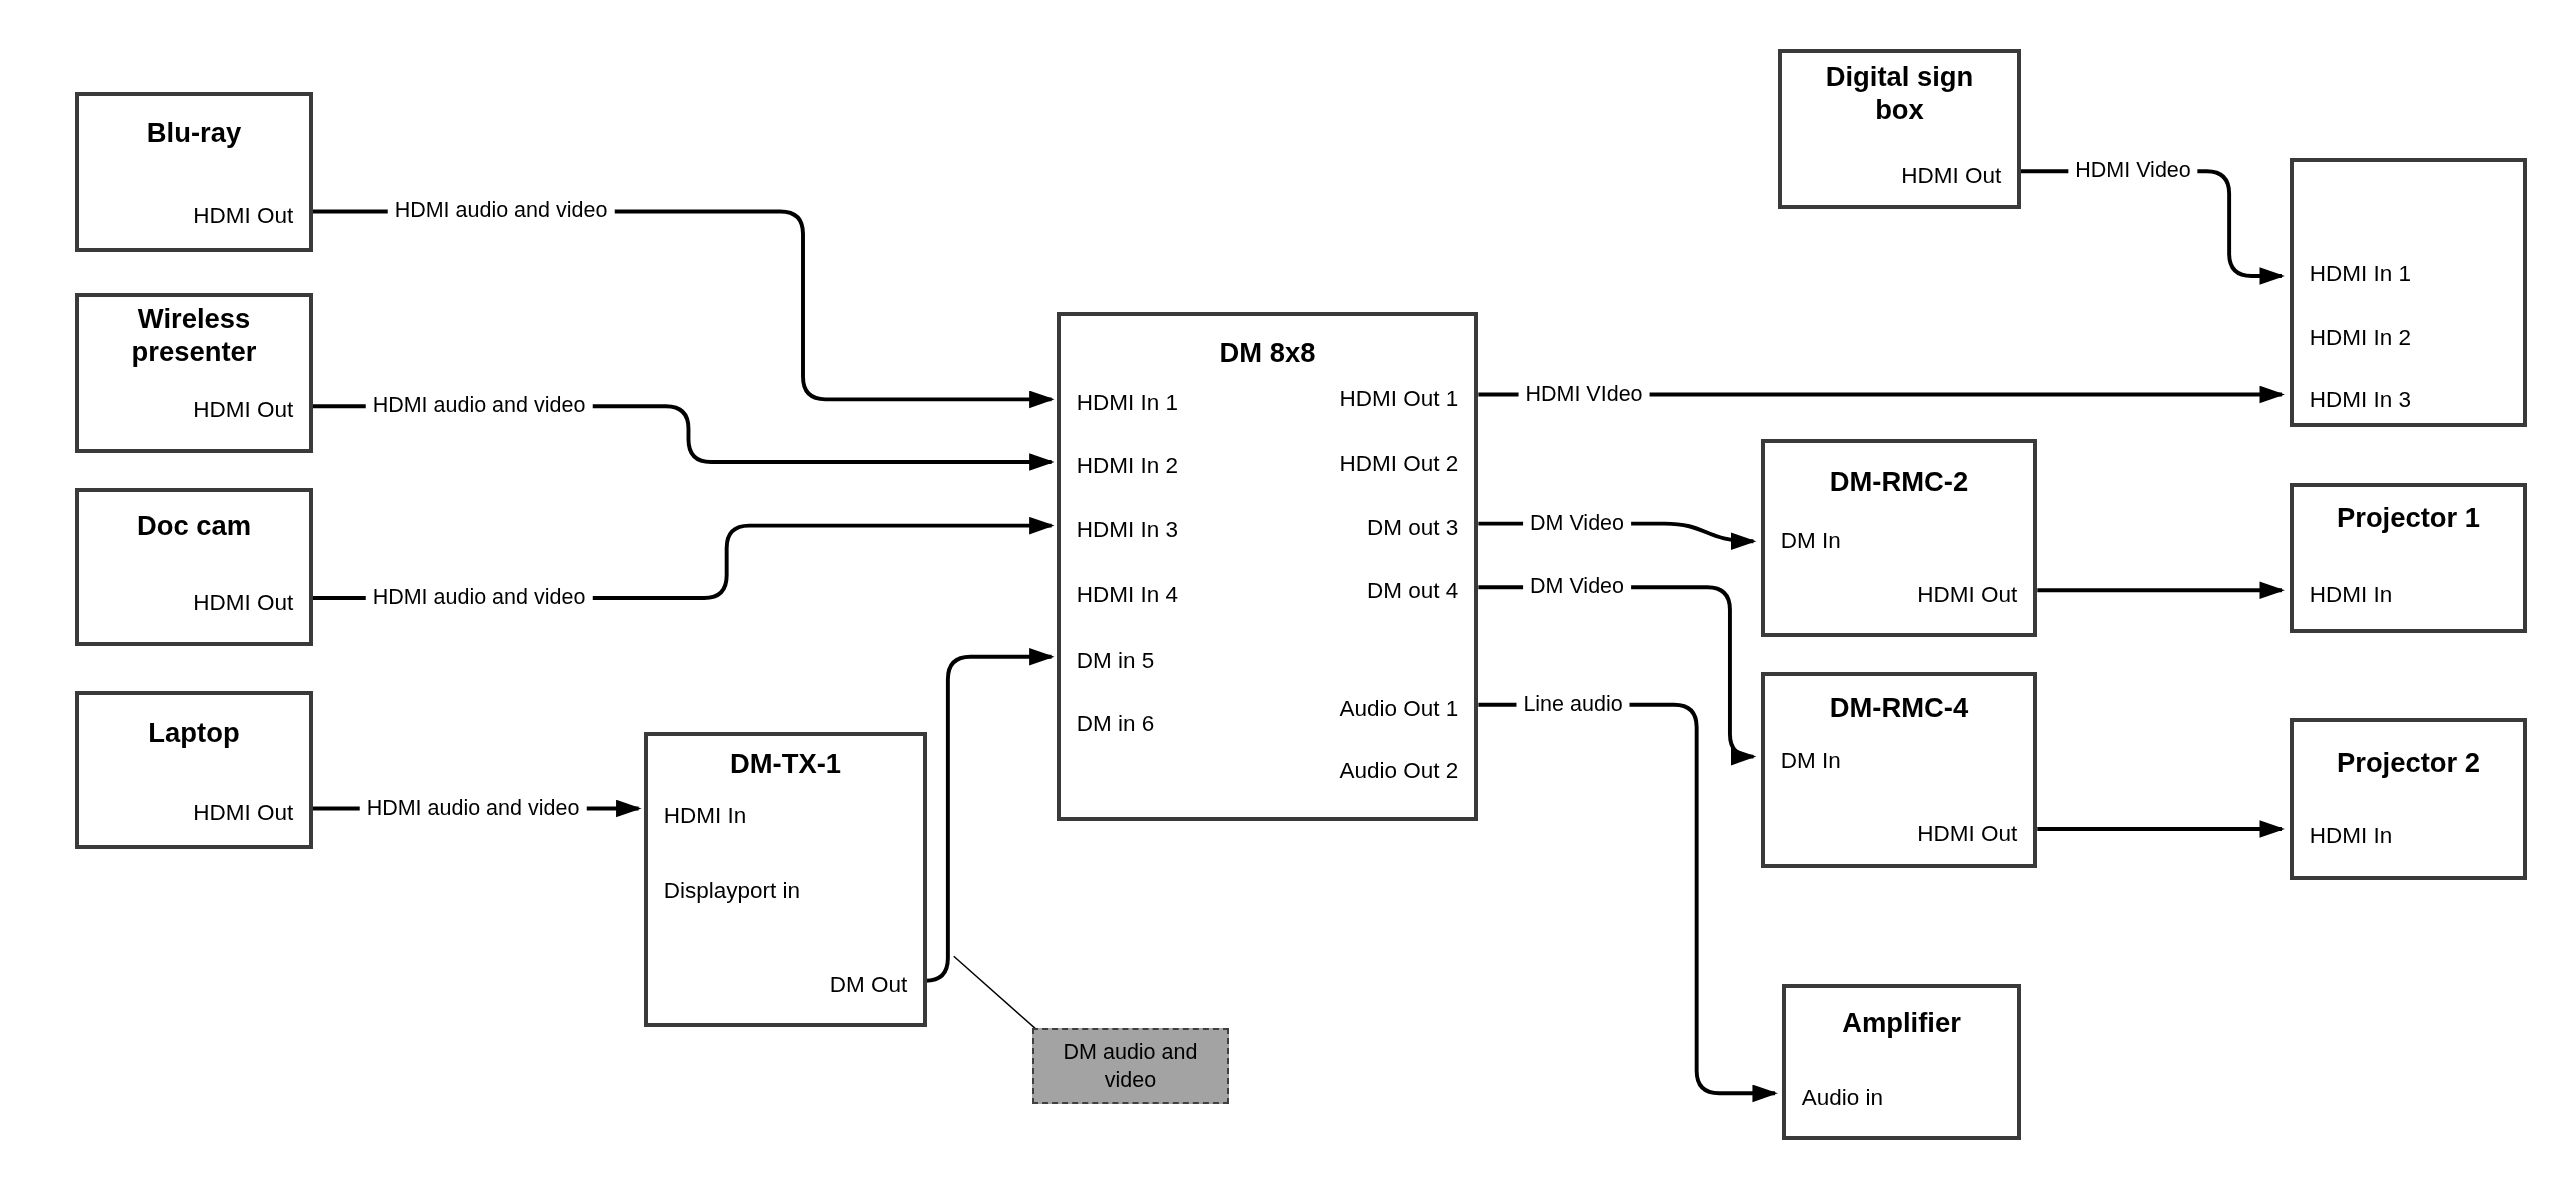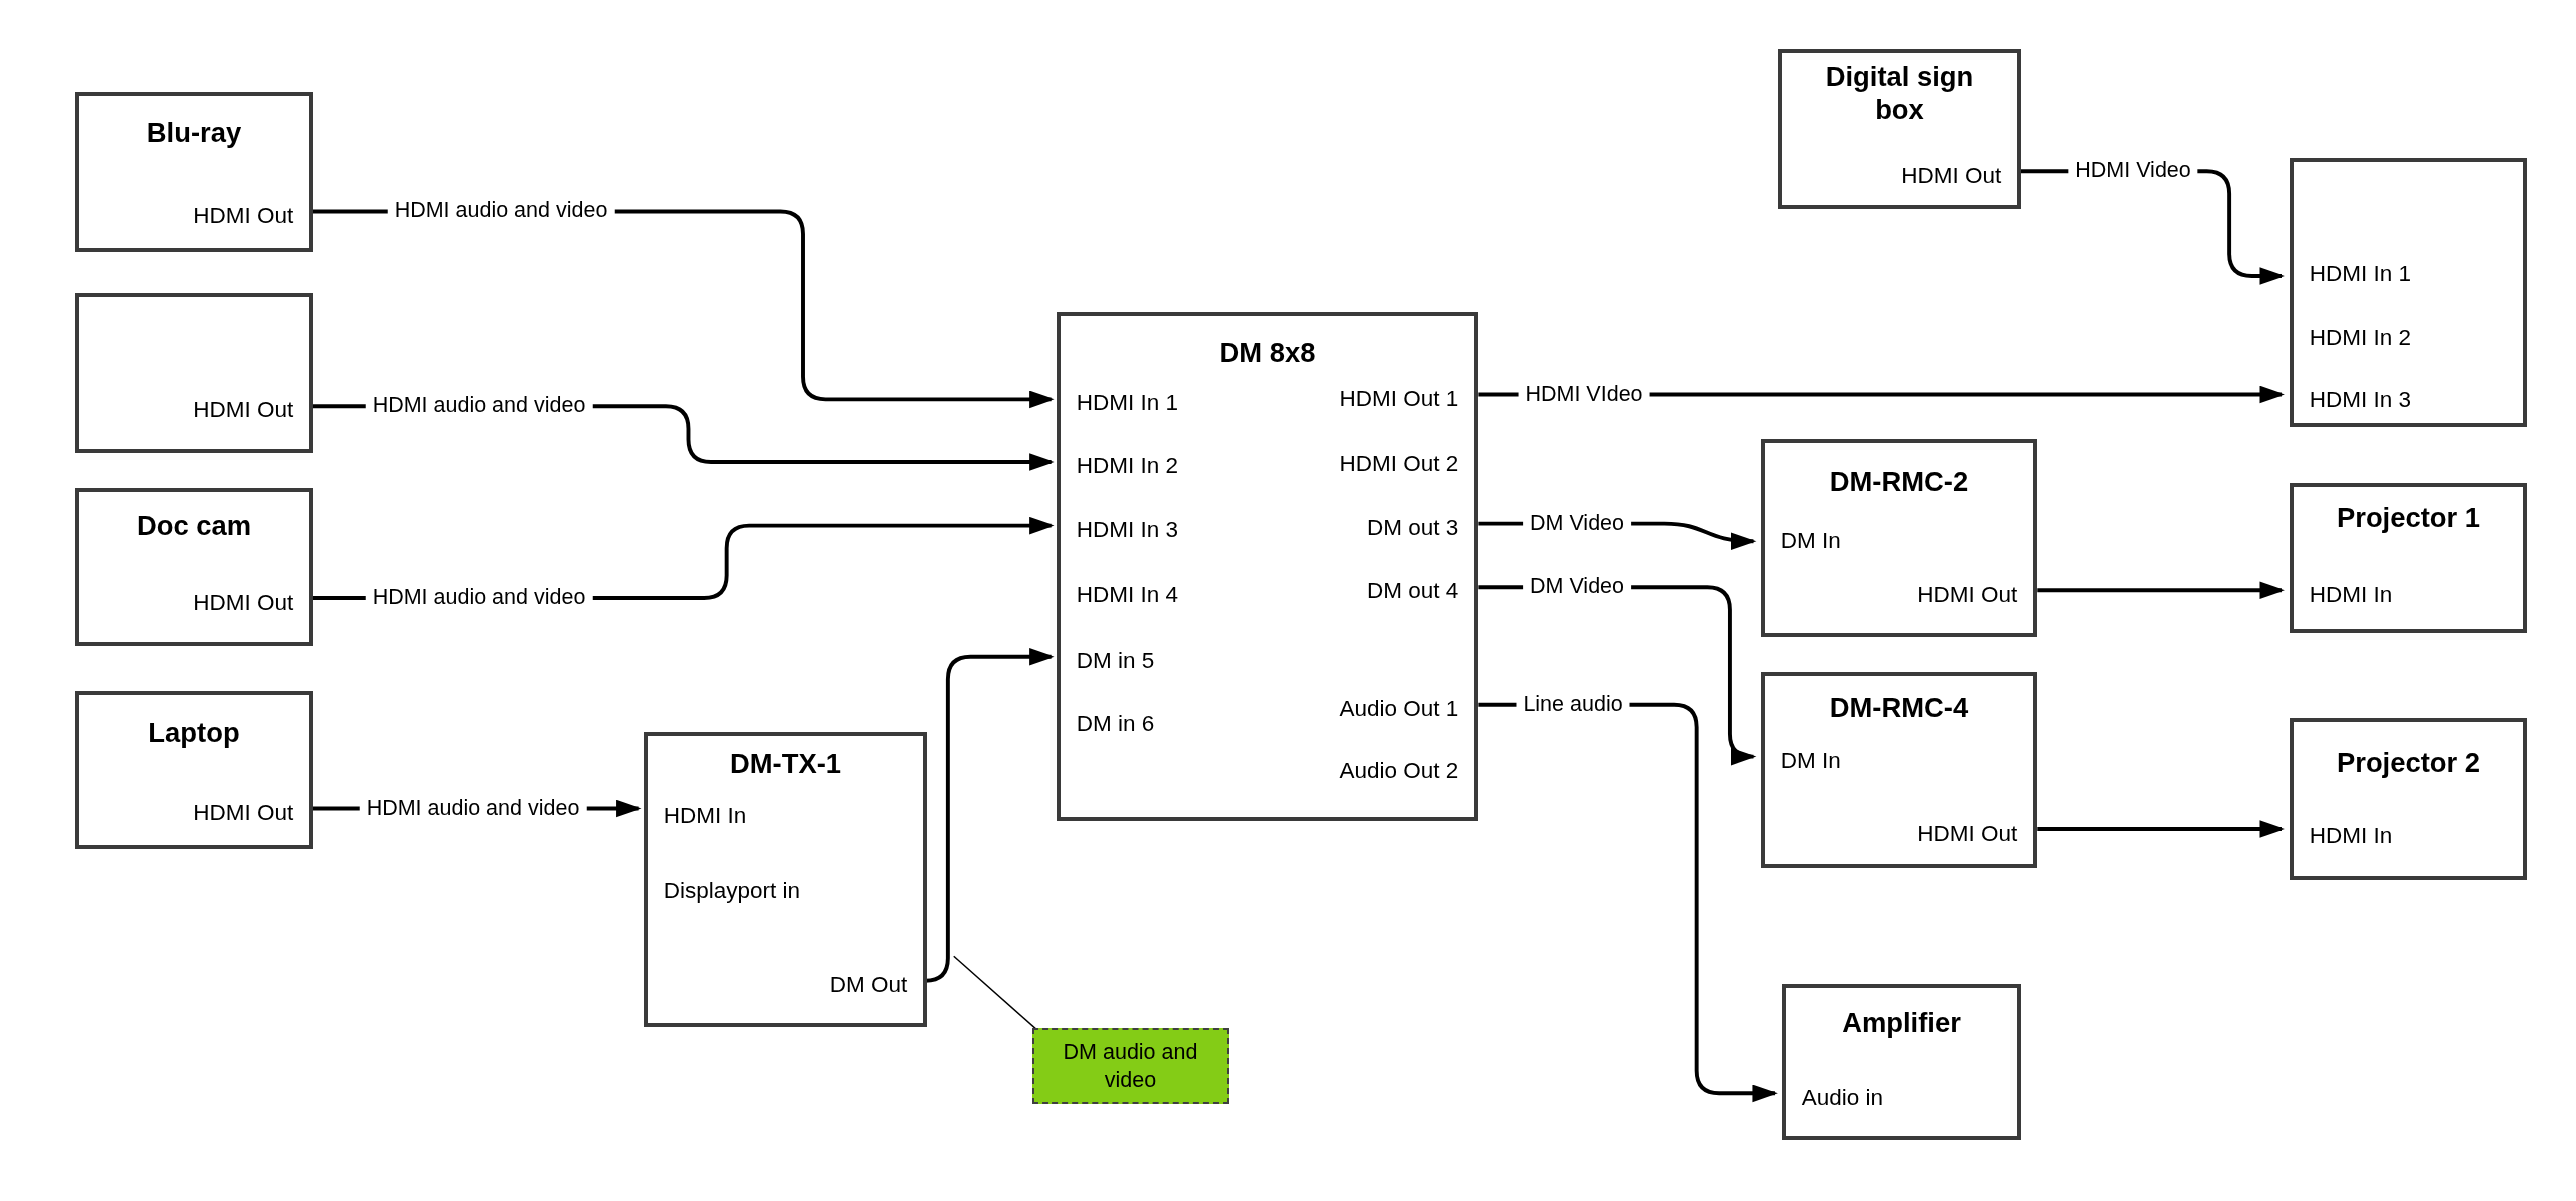--- a/index.html
+++ b/index.html
@@ -22,21 +22,21 @@
   .port{
     position:absolute;font-size:22.5px;line-height:27.4px;white-space:nowrap;z-index:3;
   }
   .port.l{left:15.7px;}
   .port.r{right:15.7px;}
   .clabel{
     position:absolute;transform:translate(-50%,-50%);background:#ffffff;
     font-size:21.5px;line-height:25.5px;padding:0 6.9px;white-space:nowrap;z-index:4;
   }
   .note{
-    position:absolute;border:2px dashed #3f3f3f;background:#84cc16;
+    position:absolute;border:2px dashed #3f3f3f;background:#a3a3a3;
     box-sizing:border-box;display:flex;align-items:center;justify-content:center;
     text-align:center;font-size:21.5px;line-height:28px;padding:3.9px 15.7px;z-index:4;
   }
 </style>
 </head>
 <body>
 
 <div class="canvas">
 
   <svg class="wires" width="2576" height="1201" viewBox="0 0 2631 1227">
@@ -59,20 +59,21 @@
     <path class="wire" marker-end="url(#arrow)" d="M2081,847 H2331"></path>
     <path class="wire" marker-end="url(#arrow)" d="M2064,175 H2254 Q2277,175 2277,198 V259 Q2277,282 2300,282 H2331"></path>
   </svg>
 
   <div class="box" style="left:75px;top:92px;width:238px;height:160px">
     <div class="title" style="top:19.6px">Blu-ray</div>
     <div class="port r" style="top:106px">HDMI Out</div>
   </div>
 
   <div class="box" style="left:75px;top:293px;width:238px;height:160px">
+    <div class="title" style="top:4.9px"><span class="tinner" style="max-width:196px">Wireless presenter</span></div>
     <div class="port r" style="top:99px">HDMI Out</div>
   </div>
 
   <div class="box" style="left:75px;top:488px;width:238px;height:158px">
     <div class="title" style="top:16.6px">Doc cam</div>
     <div class="port r" style="top:97px">HDMI Out</div>
   </div>
 
   <div class="box" style="left:75px;top:691px;width:238px;height:158px">
     <div class="title" style="top:20.6px">Laptop</div>

